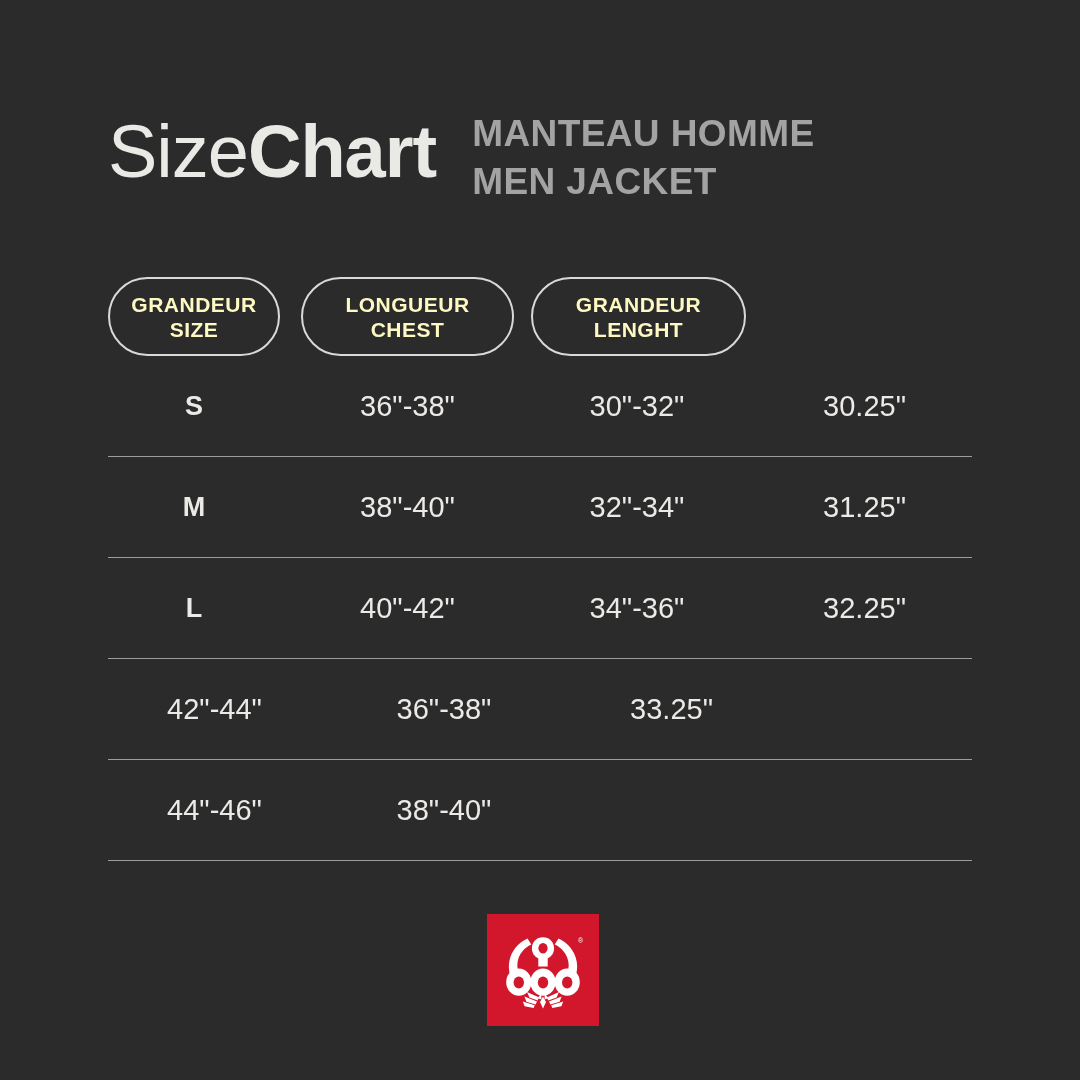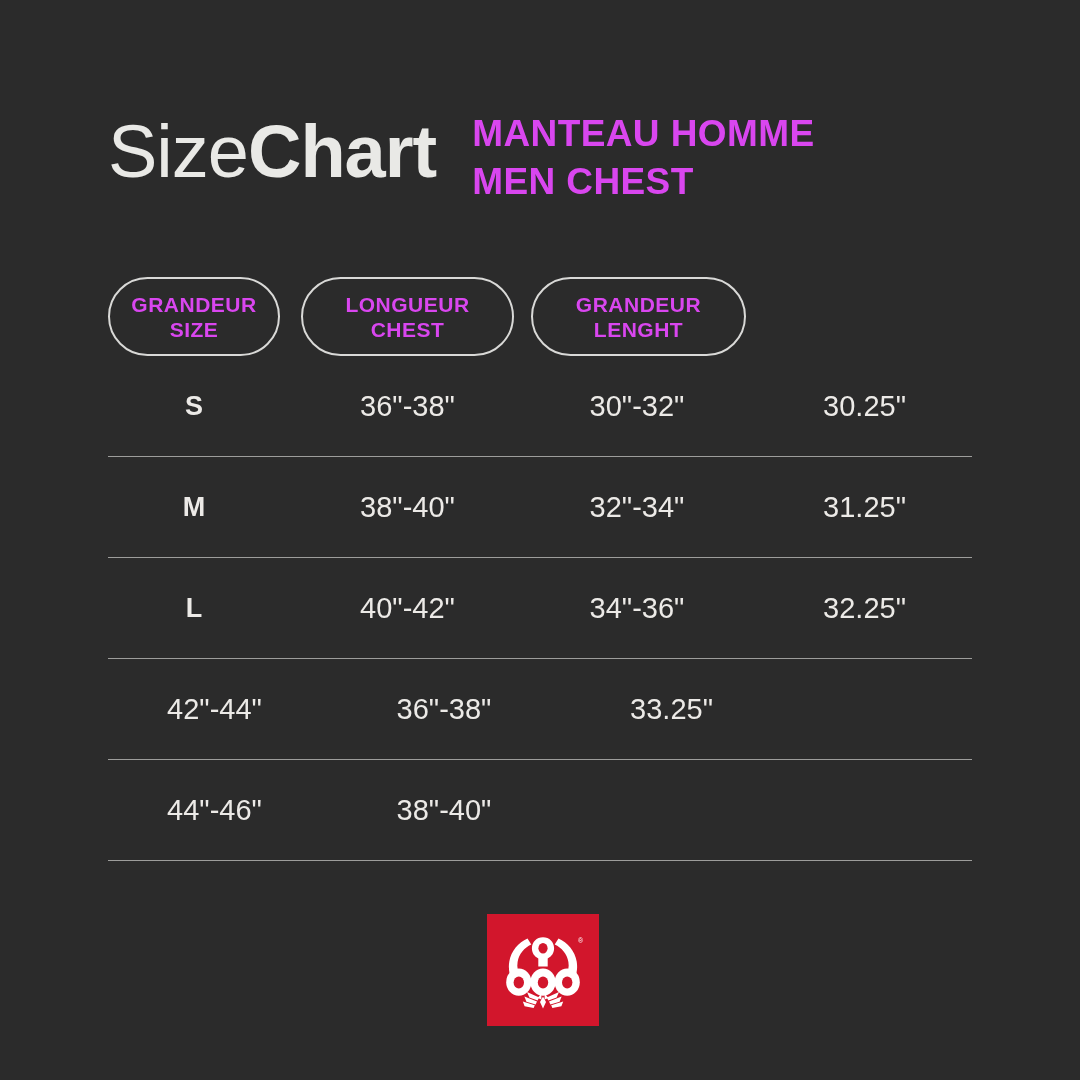--- a/index.html
+++ b/index.html
@@ -41,21 +41,21 @@
     margin-right: 36px;
   }
   .title-light {
     font-weight: 300;
   }
   .title-bold {
     font-weight: 700;
     margin-top: 16px;
   }
   .subtitle {
-    color: #d946ef;
+    color: #a3a3a3;
     font-weight: 700;
     font-size: 37px;
     line-height: 48px;
     letter-spacing: 0.4px;
     padding-top: 14px;
     white-space: nowrap;
   }
   .subtitle-line {
     display: block;
   }
@@ -71,21 +71,21 @@
   }
   .pill {
     box-sizing: border-box;
     height: 79px;
     border: 2px solid #d9d9d7;
     border-radius: 42px;
     display: flex;
     flex-direction: column;
     align-items: center;
     justify-content: center;
-    color: #d946ef;
+    color: #fef9c3;
     font-weight: 700;
     font-size: 21px;
     line-height: 25px;
     letter-spacing: 0.5px;
     text-align: center;
   }
   .pill-col-0 { width: 172px; margin-right: 21px; }
   .pill-col-1 { width: 213px; margin-right: 17px; }
   .pill-col-2 { width: 212px; margin-right: 14px; }
   .pill-col-3 { width: 215px; }
@@ -155,21 +155,21 @@
 <body>
 
 <div class="page">
 
   <div class="header">
     <div class="title">
       <span class="title-light">Size</span><span class="title-bold">Chart</span>
     </div>
     <div class="subtitle">
       <span class="subtitle-line">MANTEAU HOMME</span>
-      <span class="subtitle-line">MEN CHEST</span>
+      <span class="subtitle-line">MEN JACKET</span>
     </div>
   </div>
 
   <div class="pill-row">
     <div class="pill pill-col-0">
       <span class="pill-l1">GRANDEUR</span>
       <span class="pill-l2">SIZE</span>
     </div>
     <div class="pill pill-col-1">
       <span class="pill-l1">LONGUEUR</span>

